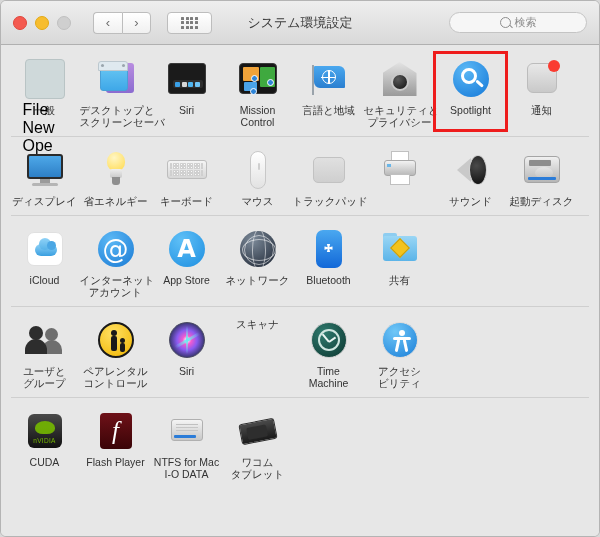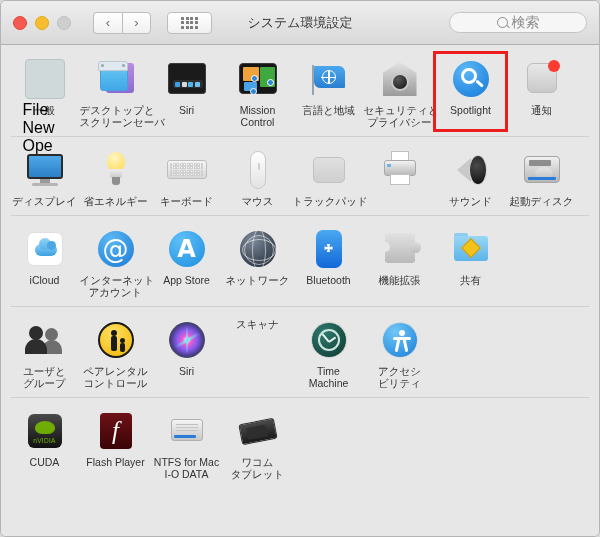--- a/index.html
+++ b/index.html
@@ -48,21 +48,21 @@
     font-size:13px;color:#3a3a3a;pointer-events:none;
   }
   .searchfield{
     position:absolute;right:12px;top:11px;width:138px;height:21px;
     box-sizing:border-box;background:#f6f6f6;
     border:1px solid #c4c4c4;border-radius:11px;
     display:flex;align-items:center;justify-content:center;gap:4px;
   }
   .searchfield .mag{width:9px;height:9px;border:1.3px solid #8d8d8d;border-radius:50%;position:relative;}
   .searchfield .mag:after{content:"";position:absolute;width:4px;height:1.3px;background:#8d8d8d;right:-3px;bottom:0px;transform:rotate(45deg);}
-  .searchph{font-size:14px;color:#8b8b8b;}
+  .searchph{font-size:11px;color:#8b8b8b;}
   
   .content{background:#e7e7e7;height:492px;box-sizing:border-box;}
   .row{position:relative;padding:8px 0 6px 0;}
   .row + .row:before{
     content:"";position:absolute;left:10px;right:10px;top:0;height:1px;background:#cfcfcf;
   }
   .items{display:flex;flex-wrap:nowrap;padding:0 8px;}
   .item{
     width:71px;box-sizing:border-box;
     display:flex;flex-direction:column;align-items:center;
@@ -482,26 +482,20 @@
 
         <div class="item">
           <div class="ico">
             <div class="ic-bt">
                 <div class="g">᛭</div>
               </div>
           </div>
           <div class="label">Bluetooth</div>
         </div>
 
-        <div class="item">
-          <div class="ico">
-              <div class="ic-ext"></div>
-            </div>
-          <div class="label">機能拡張</div>
-        </div>
 
         <div class="item">
           <div class="ico ic-share">
             <div class="tab"></div>
               <div class="fold"></div>
               <div class="sign"></div>
           </div>
           <div class="label">共有</div>
         </div>
       </div>

